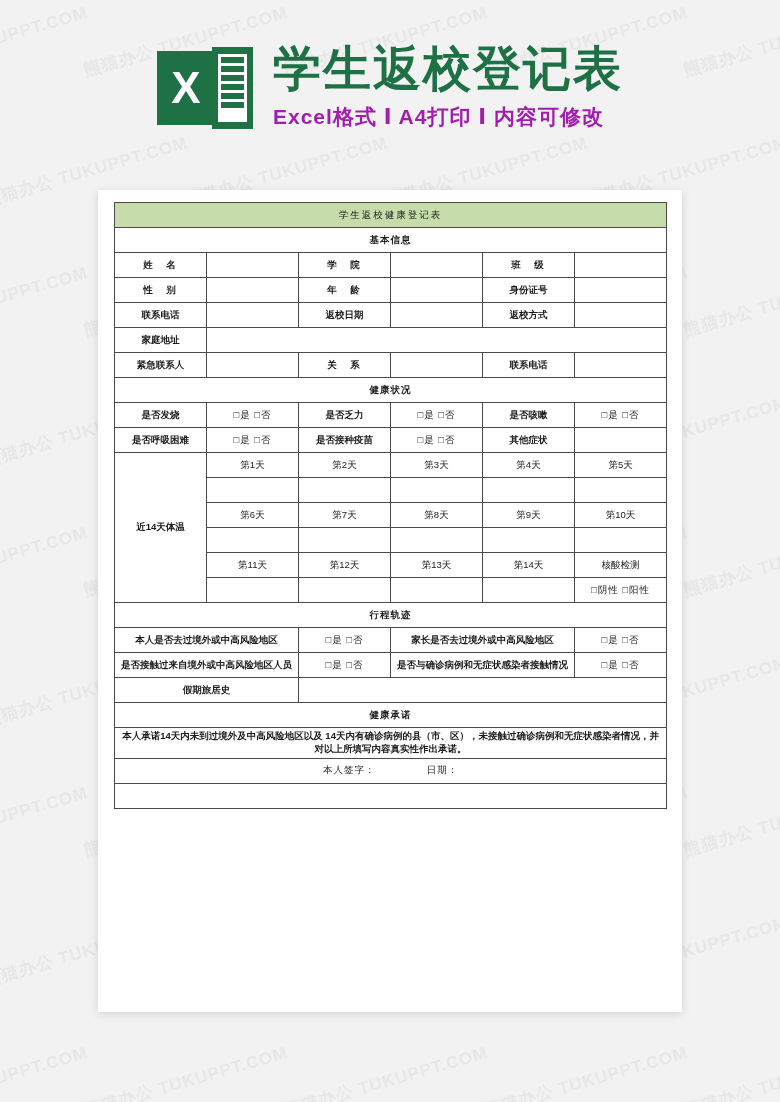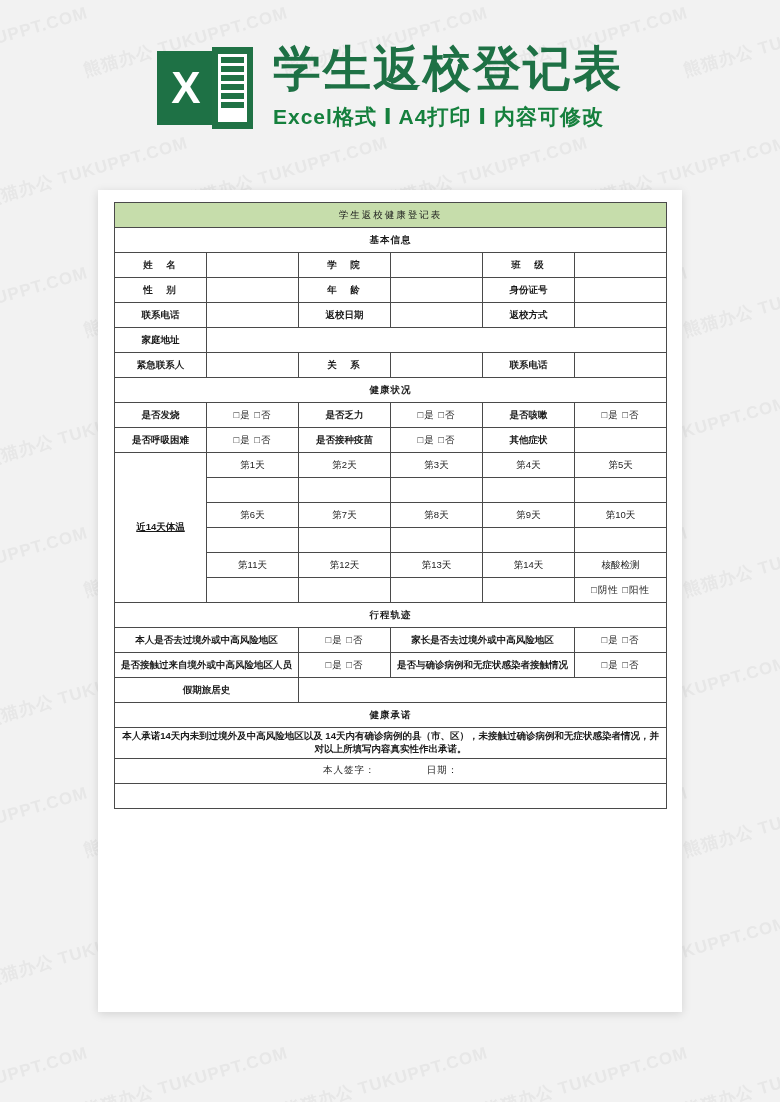--- a/index.html
+++ b/index.html
@@ -113,21 +113,21 @@
     font-weight: 700;
     color: #1e7145;
     line-height: 1.06;
     letter-spacing: 2px;
     font-family: "Liberation Sans", "DejaVu Sans", sans-serif;
   }
   .promo-sub {
     margin-top: 9px;
     font-size: 21px;
     font-weight: 700;
-    color: #15803d;
+    color: #a21caf;
     letter-spacing: 1px;
     font-family: "Liberation Sans", "DejaVu Sans", sans-serif;
   }
 
   
   .paper {
     position: absolute;
     left: 98px;
     top: 190px;
     width: 584px;
@@ -171,21 +171,21 @@
     height: 30px;
     letter-spacing: 1px;
     border-left: 1px solid #4a4a4a;
     border-right: 1px solid #4a4a4a;
     margin-left: 45px;
   }
   td.lbl { font-weight: 700; letter-spacing: 2px; margin-top: 10px; }
   td.lbl-tight { font-weight: 700; letter-spacing: 0px; }
   td.blank { }
   td.tall { height: 40px; }
-  td.temp-label { font-weight: 700; font-size: 10px; text-decoration: underline; }
+  td.temp-label { font-weight: 700; font-size: 10px; }
   td.pledge {
     text-align: left;
     font-size: 10px;
     line-height: 1.85;
     height: 62px;
     padding: 6px 8px;
     font-weight: 700;
   }
   td.sign {
     height: 34px;

